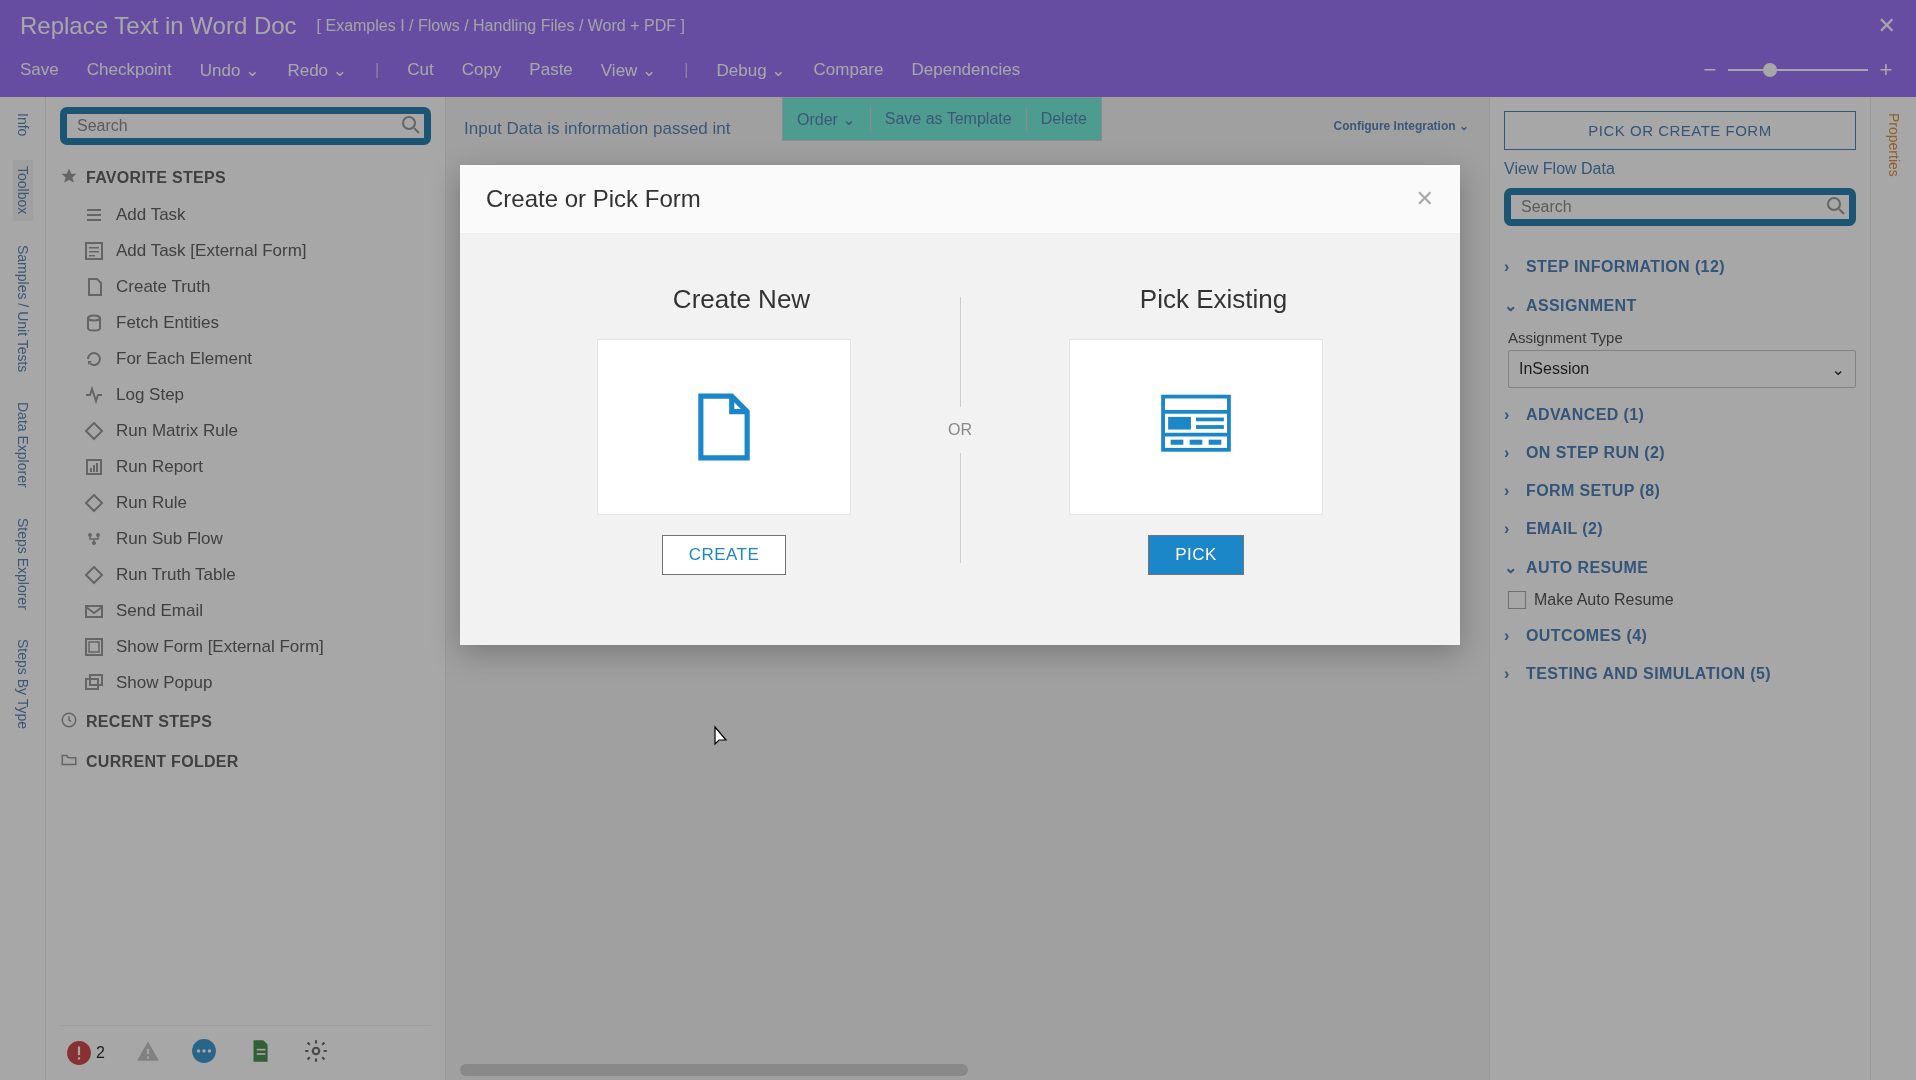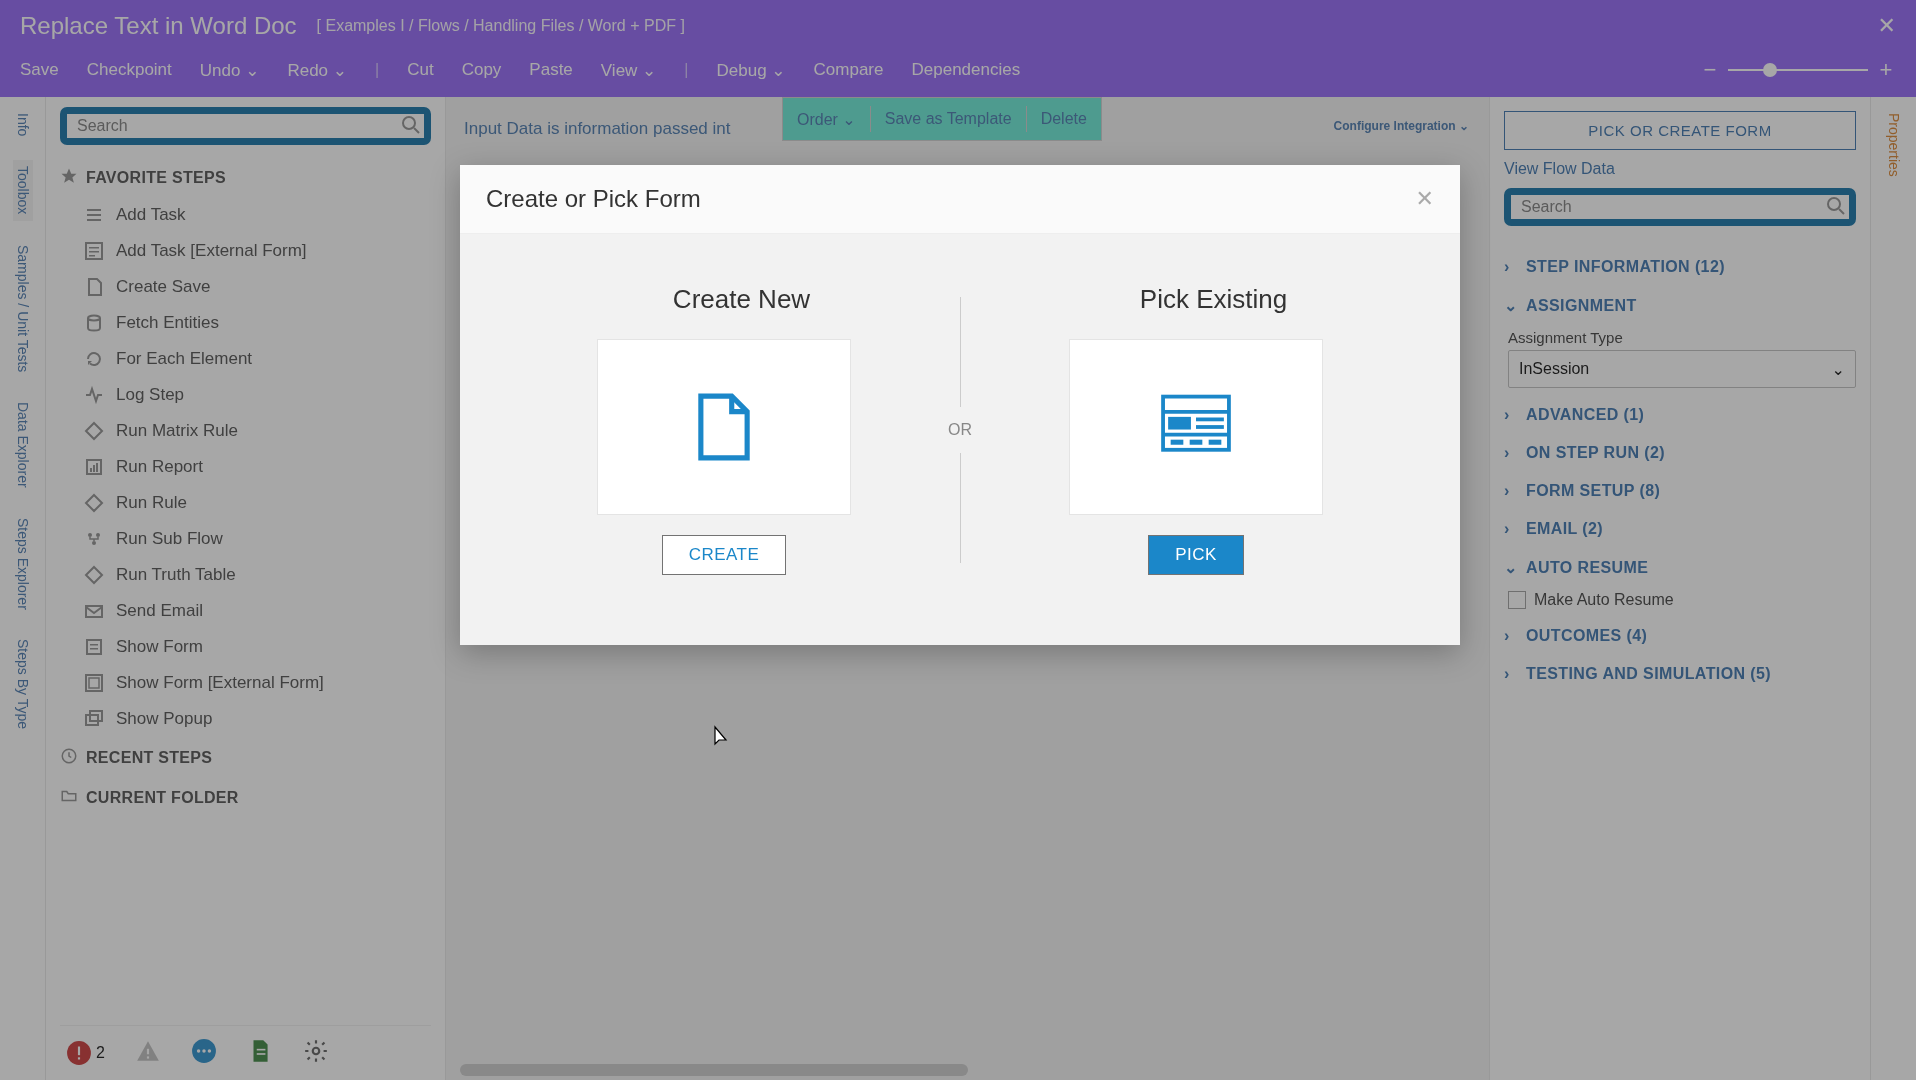--- a/index.html
+++ b/index.html
@@ -156,21 +156,21 @@
             <rect x="5" y="6" width="10" height="1.5"></rect>
             <rect x="5" y="10" width="10" height="1.5"></rect>
             <rect x="5" y="14" width="6" height="1.5"></rect>
           </svg>
           <span>Add Task [External Form]</span>
         </div>
         <div class="step-item">
           <svg class="step-icon" viewBox="0 0 20 20" fill="currentColor">
             <path d="M5 2h8l4 4v12H5z" fill="none" stroke="currentColor" stroke-width="2"></path>
           </svg>
-          <span>Create Save</span>
+          <span>Create Truth</span>
         </div>
         <div class="step-item">
           <svg class="step-icon" viewBox="0 0 20 20" fill="currentColor">
             <ellipse cx="10" cy="5" rx="6" ry="2.5" fill="none" stroke="currentColor" stroke-width="2"></ellipse>
             <path d="M4 5v10c0 1.4 2.7 2.5 6 2.5s6-1.1 6-2.5V5" fill="none" stroke="currentColor" stroke-width="2"></path>
           </svg>
           <span>Fetch Entities</span>
         </div>
         <div class="step-item">
           <svg class="step-icon" viewBox="0 0 20 20" fill="currentColor">
@@ -220,28 +220,20 @@
             <path d="M10 2l8 8-8 8-8-8z" fill="none" stroke="currentColor" stroke-width="2"></path>
           </svg>
           <span>Run Truth Table</span>
         </div>
         <div class="step-item">
           <svg class="step-icon" viewBox="0 0 20 20" fill="currentColor">
             <rect x="2" y="5" width="16" height="11" fill="none" stroke="currentColor" stroke-width="2"></rect>
             <path d="M2 6l8 6 8-6" fill="none" stroke="currentColor" stroke-width="2"></path>
           </svg>
           <span>Send Email</span>
-        </div>
-        <div class="step-item">
-          <svg class="step-icon" viewBox="0 0 20 20" fill="currentColor">
-            <rect x="3" y="3" width="14" height="14" fill="none" stroke="currentColor" stroke-width="2"></rect>
-            <rect x="6" y="7" width="8" height="1.5"></rect>
-            <rect x="6" y="11" width="8" height="1.5"></rect>
-          </svg>
-          <span>Show Form</span>
         </div>
         <div class="step-item">
           <svg class="step-icon" viewBox="0 0 20 20" fill="currentColor">
             <rect x="2" y="2" width="16" height="16" fill="none" stroke="currentColor" stroke-width="2"></rect>
             <rect x="5" y="5" width="10" height="10" fill="none" stroke="currentColor" stroke-width="1.5"></rect>
           </svg>
           <span>Show Form [External Form]</span>
         </div>
         <div class="step-item">
           <svg class="step-icon" viewBox="0 0 20 20" fill="currentColor">

